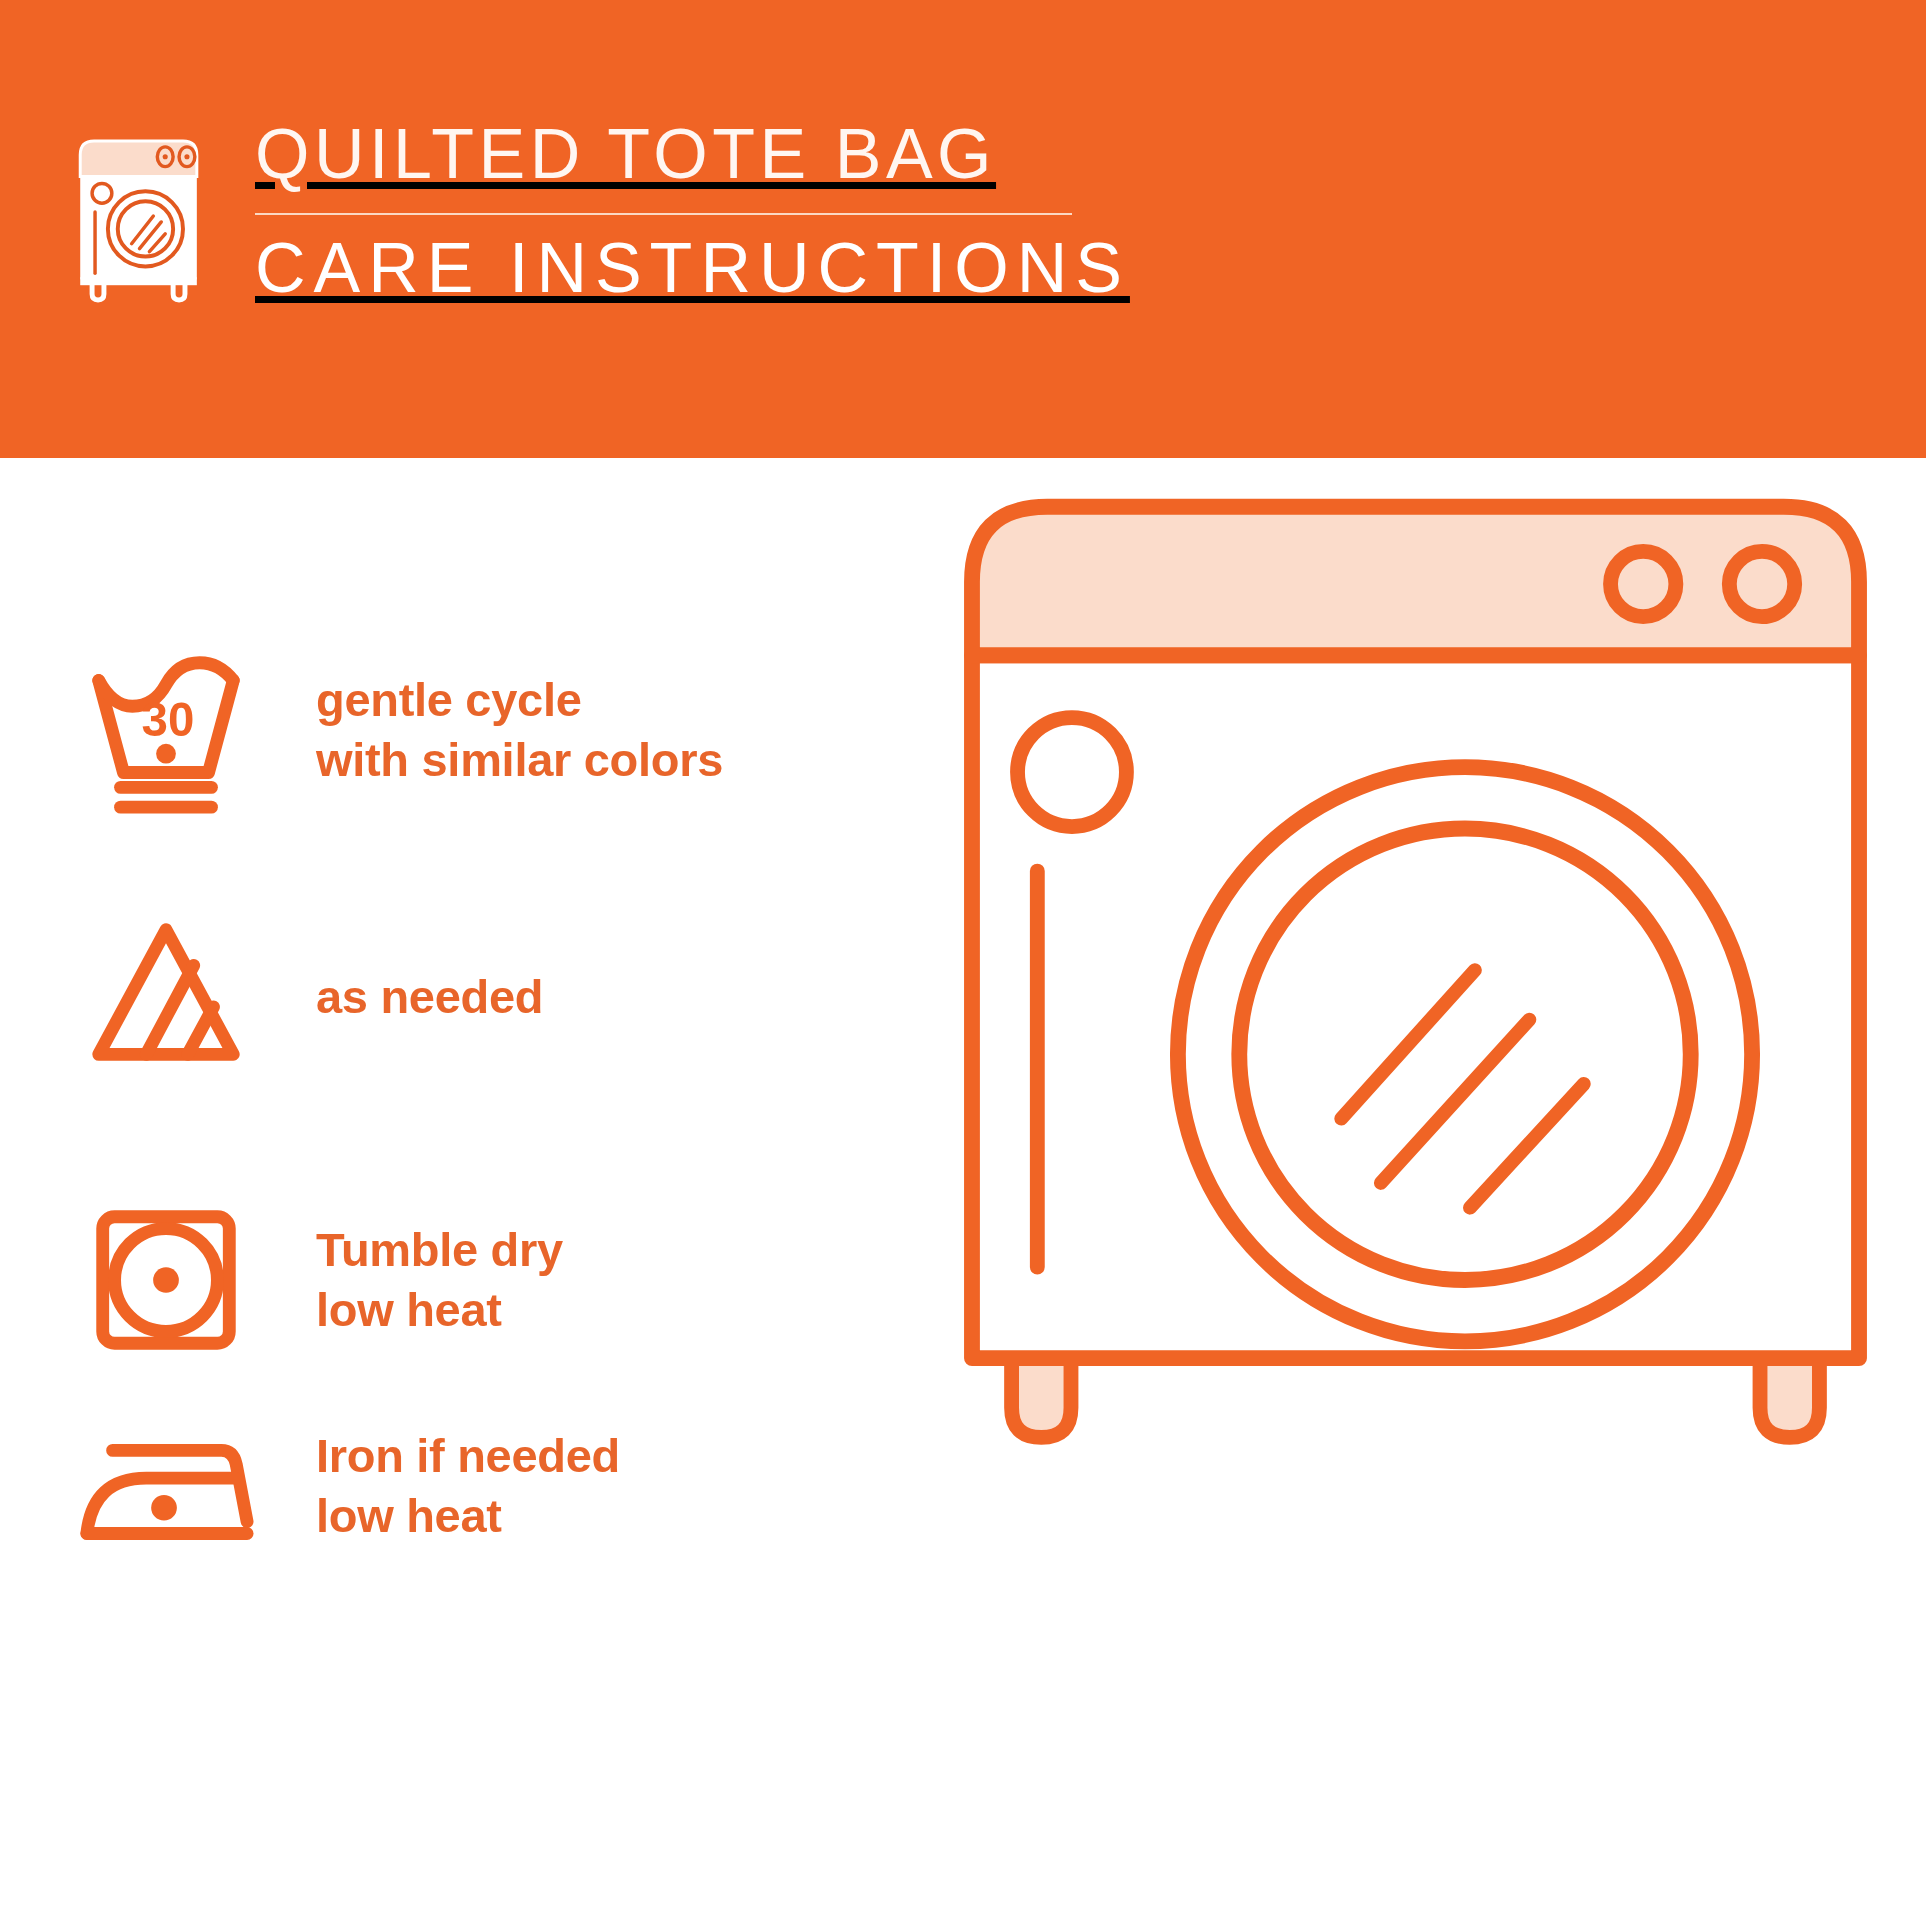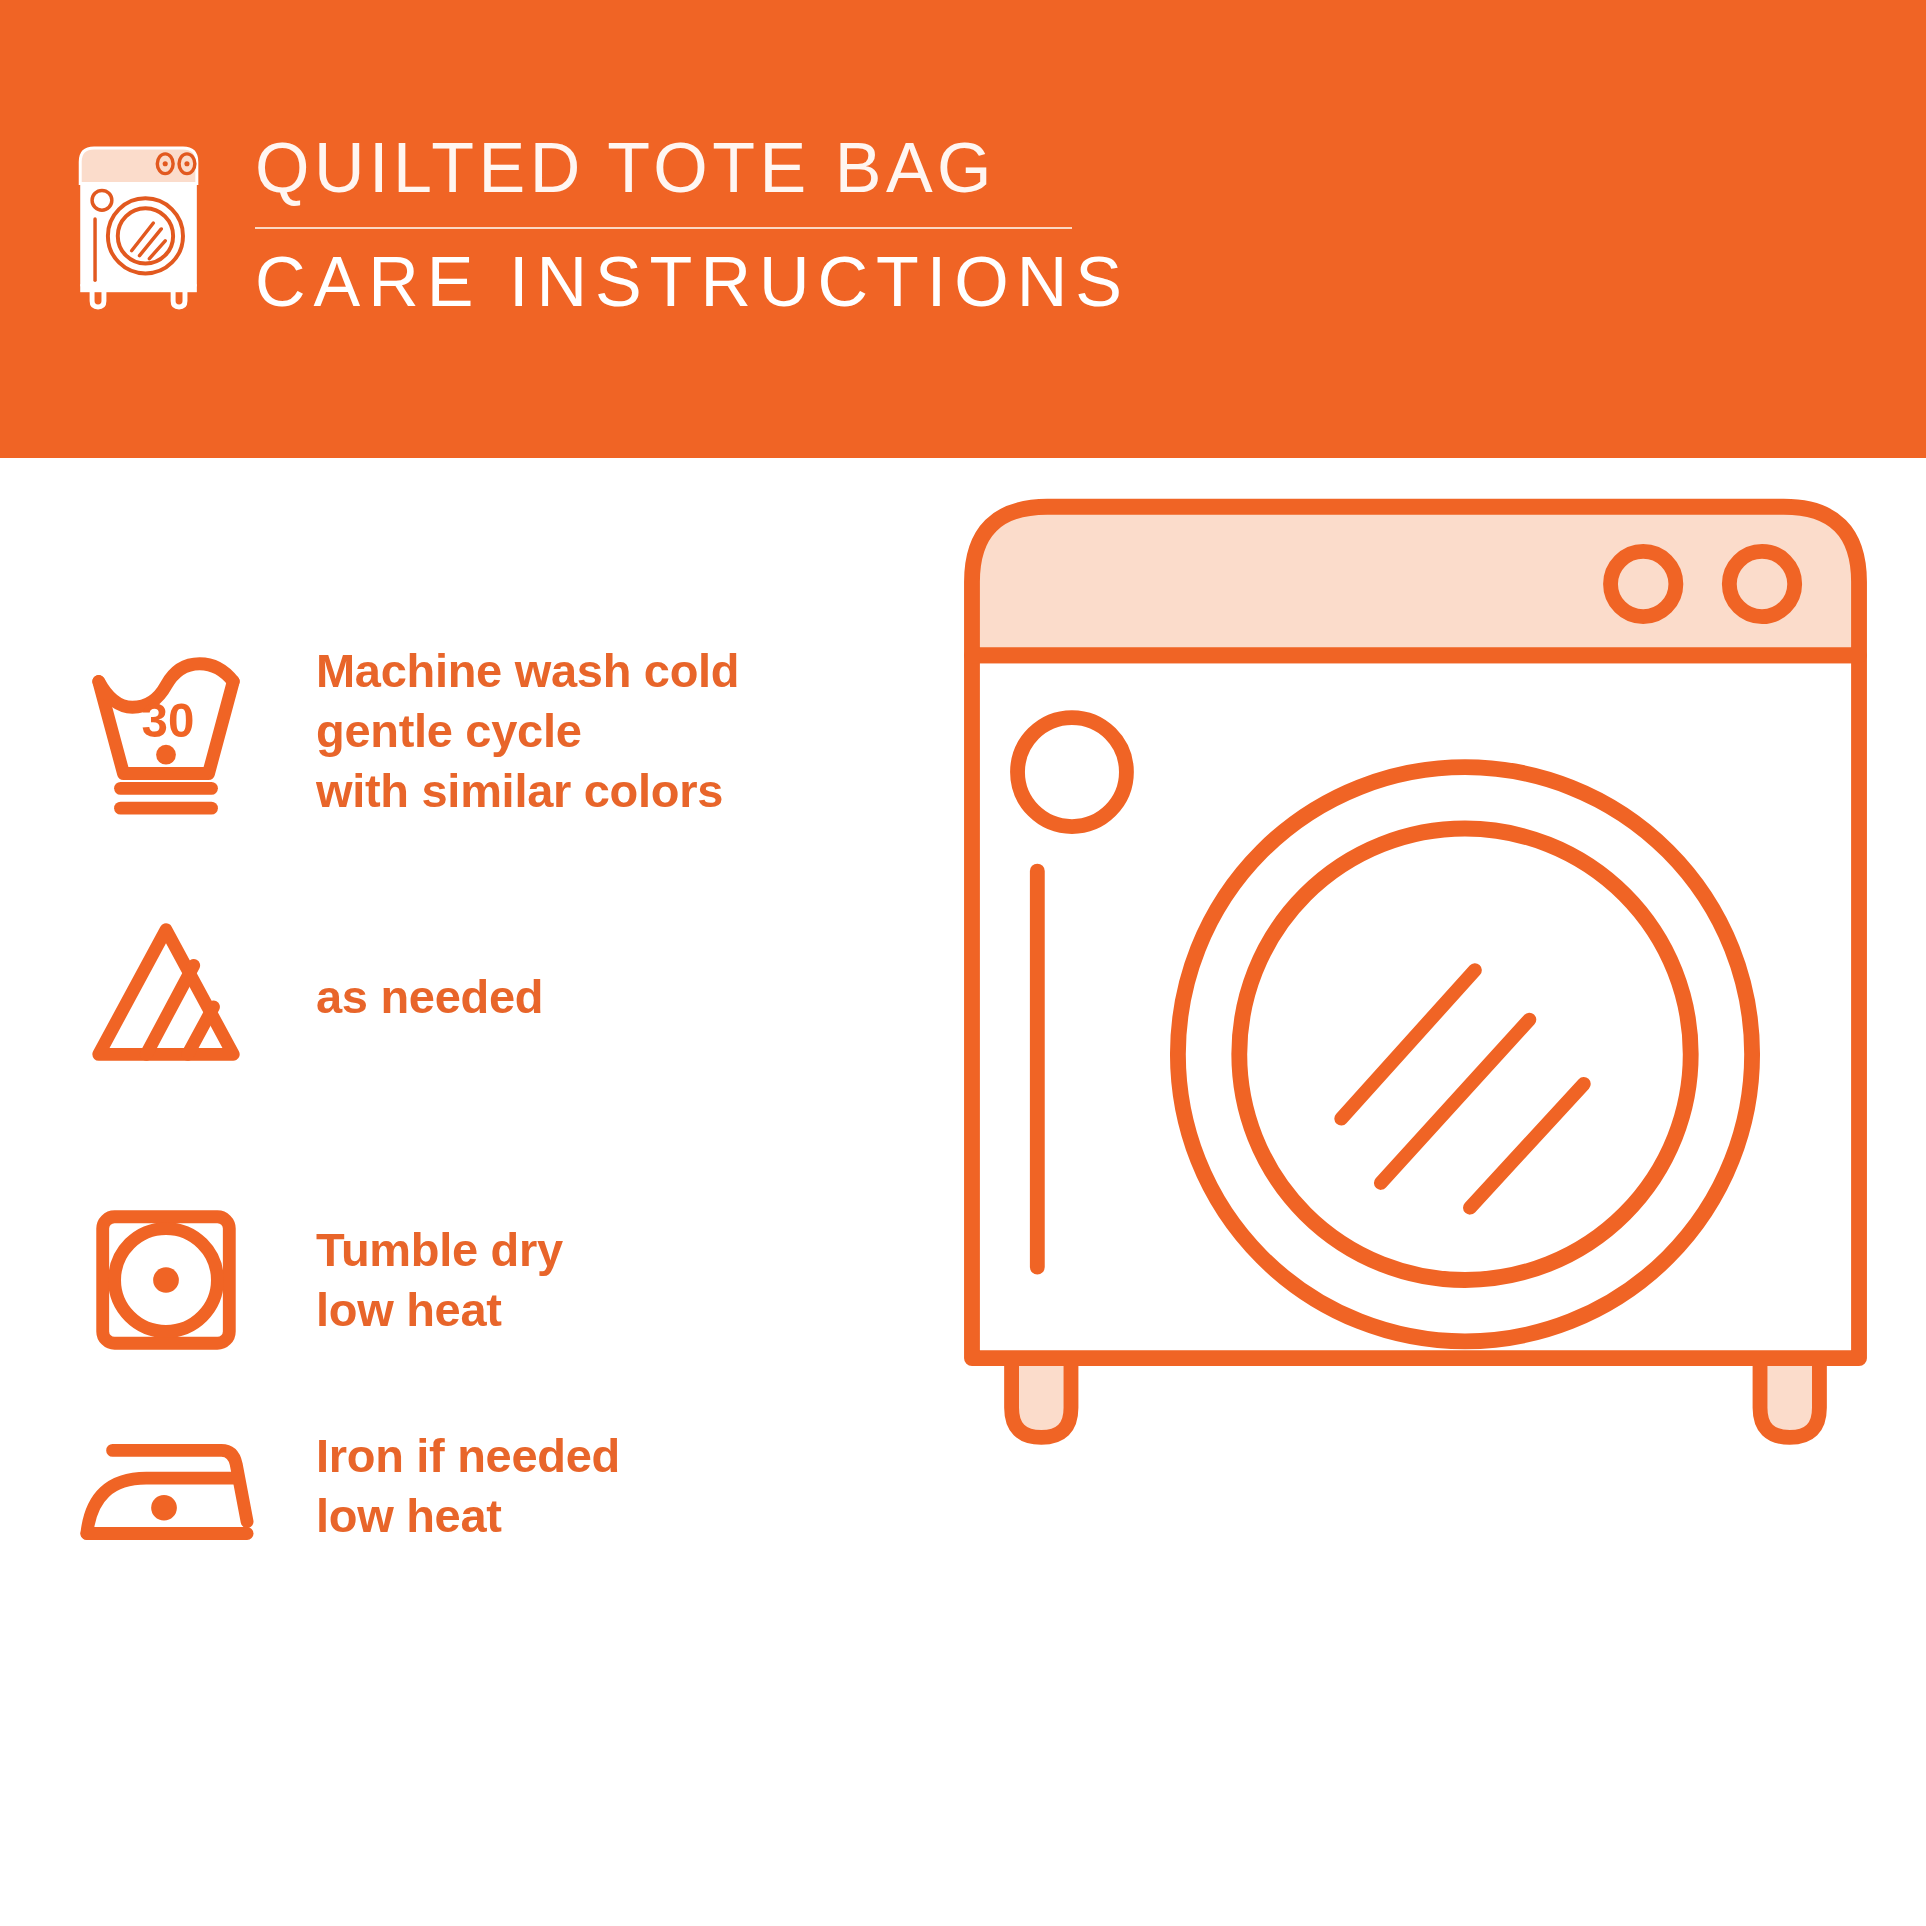--- a/index.html
+++ b/index.html
@@ -21,23 +21,24 @@
     left: 0;
     top: 0;
     width: 1927px;
     height: 458px;
     background: #F06425;
     overflow: hidden;
   }
   #header-inner {
     position: absolute;
     left: 74px;
-    top: 131px;
+    top: 117px;
     display: flex;
-    align-items: center;
+    align-items: flex-end;
+    text-decoration: underline;
   }
   #header-logo {
     width: 134px;
     height: 168px;
     flex: 0 0 auto;
     margin-top: 4px;
   }
   #header-text-block {
     margin-left: 47px;
     padding-top: 2px;
@@ -157,21 +158,20 @@
       <g fill="none" stroke="#F06425" stroke-width="13" stroke-linecap="round" stroke-linejoin="round">
         <path d="M22 40 L47 133 L133 133 L158 40"></path>
         <path d="M22 40 q14 26 34 26 q22 0 34 -22 q12 -22 34 -22 q20 0 34 18"></path>
         <line x1="44" y1="148" x2="136" y2="148"></line>
         <line x1="44" y1="168" x2="136" y2="168"></line>
       </g>
       <text x="92" y="96" font-family="Liberation Sans, sans-serif" font-size="48" font-weight="bold" fill="#F06425" text-anchor="middle">30</text>
       <circle cx="90" cy="114" r="10" fill="#F06425"></circle>
     </svg>
     <div class="care-text">
-      <div>Machine wash cold</div>
       <div>gentle cycle</div>
       <div>with similar colors</div>
     </div>
   </div>
 
   <div class="care-row" id="row-bleach">
     <svg class="care-icon" viewBox="0 0 180 180" xmlns="http://www.w3.org/2000/svg">
       <g fill="none" stroke="#F06425" stroke-width="13" stroke-linecap="round" stroke-linejoin="round">
         <path d="M90 22 L158 148 L22 148 Z"></path>
         <line x1="70" y1="148" x2="118" y2="58"></line>

